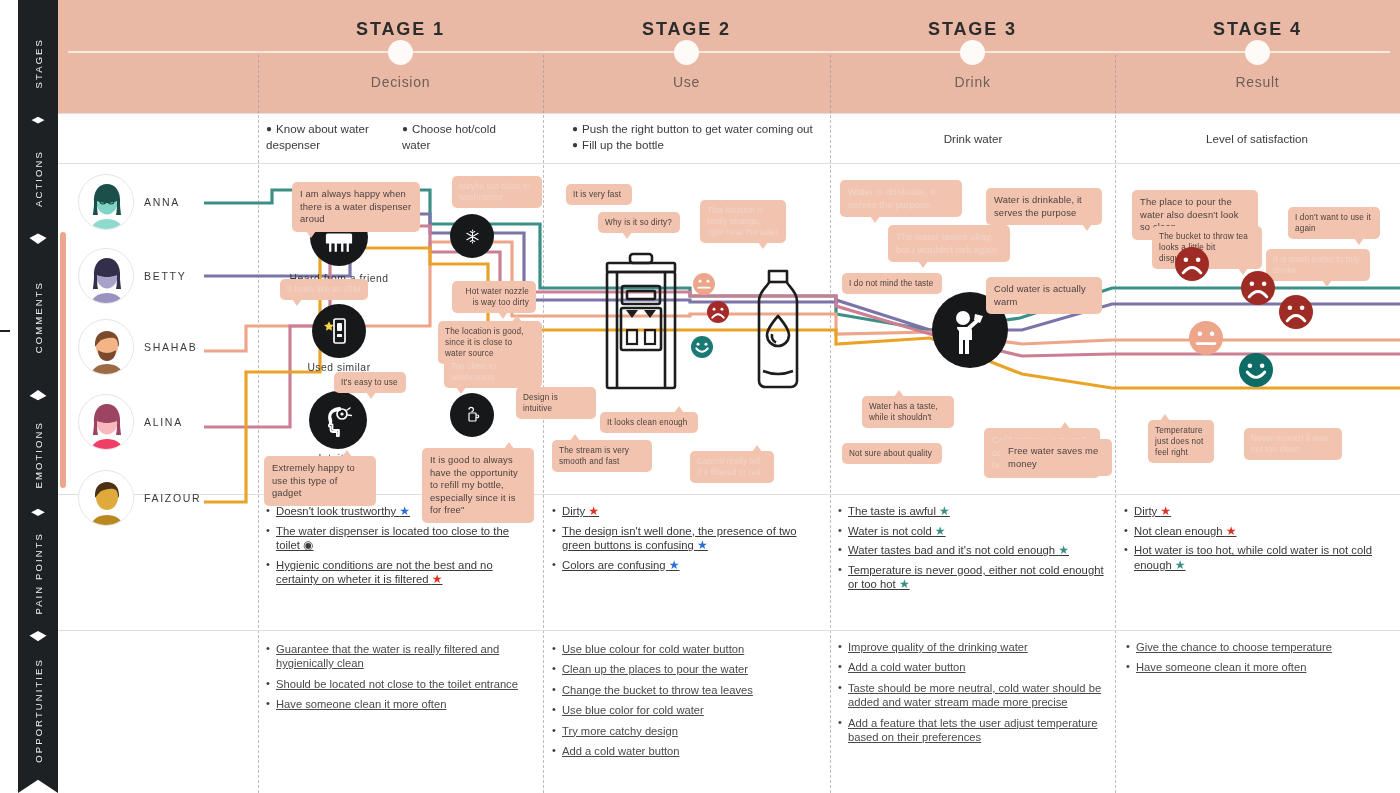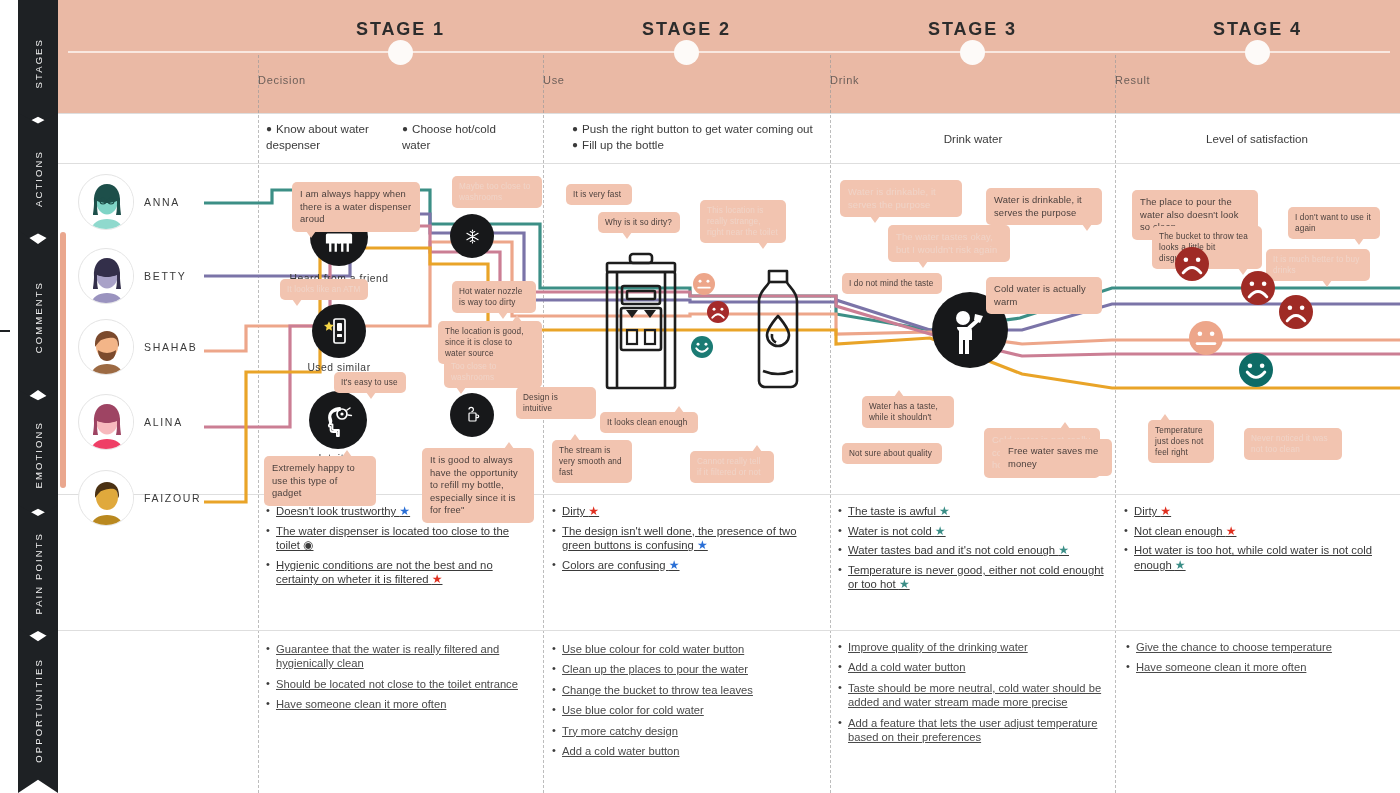--- a/index.html
+++ b/index.html
@@ -45,21 +45,21 @@
     position: absolute; top: 19px; left: 0; width: 100%;
     text-align: center; font-size: 18px; font-weight: 700;
     letter-spacing: 1.9px; color: #2c2c2c;
   }
   .stage-dot {
     position: absolute; top: 40px; left: 50%; margin-left: -12.5px;
     width: 25px; height: 25px; border-radius: 50%; background: #fdfaf8;
   }
   .stage-sub {
     position: absolute; top: 74px; left: 0; width: 100%;
-    text-align: left; font-size: 11px; letter-spacing: .7px; color: #6d5f59;
+    text-align: center; font-size: 14px; letter-spacing: .7px; color: #6d5f59;
   }
 
   
   .hr { position: absolute; left: 58px; width: 1342px; height: 1px; background: #dedede; }
   .vdash {
     position: absolute; width: 0; border-left: 1.3px dashed #9a9a9a;
     opacity: .65;
   }
 
   
@@ -375,32 +375,32 @@
       <path d="M10 21h11a4 4 0 0 1 4 4v9h-3v14h-4V34h-2v14h-4V25a4 4 0 0 1-2-4z" fill="#ffffff"></path>
       <path d="M22 22l9-8" stroke="#ffffff" stroke-width="4" stroke-linecap="round"></path>
       <path d="M28 8l8 2-3 7-6-3z" fill="#ffffff"></path>
     </svg>
   </div>
 
   <div id="bubbles">
       <div class="bubble tail-down lg" style="left: 292px; top: 182px; width: 128px; --tx: 14px;">I am always happy when there is a water dispenser aroud</div>
       <div class="bubble tail-none faded" style="left: 452px; top: 176px; width: 90px; --tx: 14px;">Maybe too close to washrooms</div>
       <div class="bubble tail-down faded" style="left: 280px; top: 279px; width: 88px; --tx: 12px;">It looks like an ATM</div>
-      <div class="bubble tail-down" style="left: 452px; top: 281px; width: 84px; --tx: 46px;">Hot water nozzle is way too dirty</div>
+      <div class="bubble tail-down" style="left: 452px; top: 281px; width: 84px; text-align: right; --tx: 46px;">Hot water nozzle is way too dirty</div>
       <div class="bubble tail-up" style="left: 438px; top: 321px; width: 104px; --tx: 74px;">The location is good, since it is close to water source</div>
       <div class="bubble tail-down faded" style="left: 444px; top: 356px; width: 98px; --tx: 12px;">Too close to washrooms</div>
       <div class="bubble tail-down" style="left: 334px; top: 372px; width: 72px; --tx: 32px;">It's easy to use</div>
       <div class="bubble tail-up lg" style="left: 264px; top: 456px; width: 112px; --tx: 78px;">Extremely happy to use this type of gadget</div>
       <div class="bubble tail-up lg" style="left: 378px; top: 448px; width: 112px; margin-left: 44px; --tx: 82px;">It is good to always have the opportunity to refill my bottle, especially since it is for free"</div>
       <div class="bubble tail-none" style="left: 566px; top: 184px; width: 66px; --tx: 12px;">It is very fast</div>
       <div class="bubble tail-down" style="left: 598px; top: 212px; width: 82px; --tx: 24px;">Why is it so dirty?</div>
       <div class="bubble tail-down faded" style="left: 700px; top: 200px; width: 86px; --tx: 58px;">This location is really strange, right near the toilet</div>
       <div class="bubble tail-none" style="left: 516px; top: 387px; width: 80px; --tx: 12px;">Design is intuitive</div>
       <div class="bubble tail-up" style="left: 600px; top: 412px; width: 98px; --tx: 74px;">It looks clean enough</div>
-      <div class="bubble tail-up" style="left: 552px; top: 440px; width: 80px; --tx: 18px;">The stream is very smooth and fast</div>
+      <div class="bubble tail-up" style="left: 552px; top: 440px; width: 100px; --tx: 18px;">The stream is very smooth and fast</div>
       <div class="bubble tail-up faded" style="left: 690px; top: 451px; width: 84px; --tx: 62px;">Cannot really tell if it filtered or not</div>
       <div class="bubble tail-down faded lg" style="left: 840px; top: 180px; width: 122px; --tx: 30px;">Water is drinkable, it serves the purpose</div>
       <div class="bubble tail-down lg" style="left: 986px; top: 188px; width: 116px; --tx: 96px;">Water is drinkable, it serves the purpose</div>
       <div class="bubble tail-down faded lg" style="left: 888px; top: 225px; width: 122px; --tx: 30px;">The water tastes okay, but I wouldn't risk again</div>
       <div class="bubble tail-none lg" style="left: 986px; top: 261px; width: 116px; margin-top: 16px; --tx: 12px;">Cold water is actually warm</div>
       <div class="bubble tail-none" style="left: 842px; top: 273px; width: 100px; --tx: 12px;">I do not mind the taste</div>
       <div class="bubble tail-up" style="left: 862px; top: 396px; width: 92px; --tx: 32px;">Water has a taste, while it shouldn't</div>
       <div class="bubble tail-up faded lg" style="left: 984px; top: 428px; width: 116px; --tx: 76px;">Cold water is not really cold and hot one is too hot</div>
       <div class="bubble tail-none" style="left: 842px; top: 443px; width: 100px; --tx: 12px;">Not sure about quality</div>
       <div class="bubble tail-none lg" style="left: 1000px; top: 439px; width: 112px; --tx: 12px;">Free water saves me money</div>

